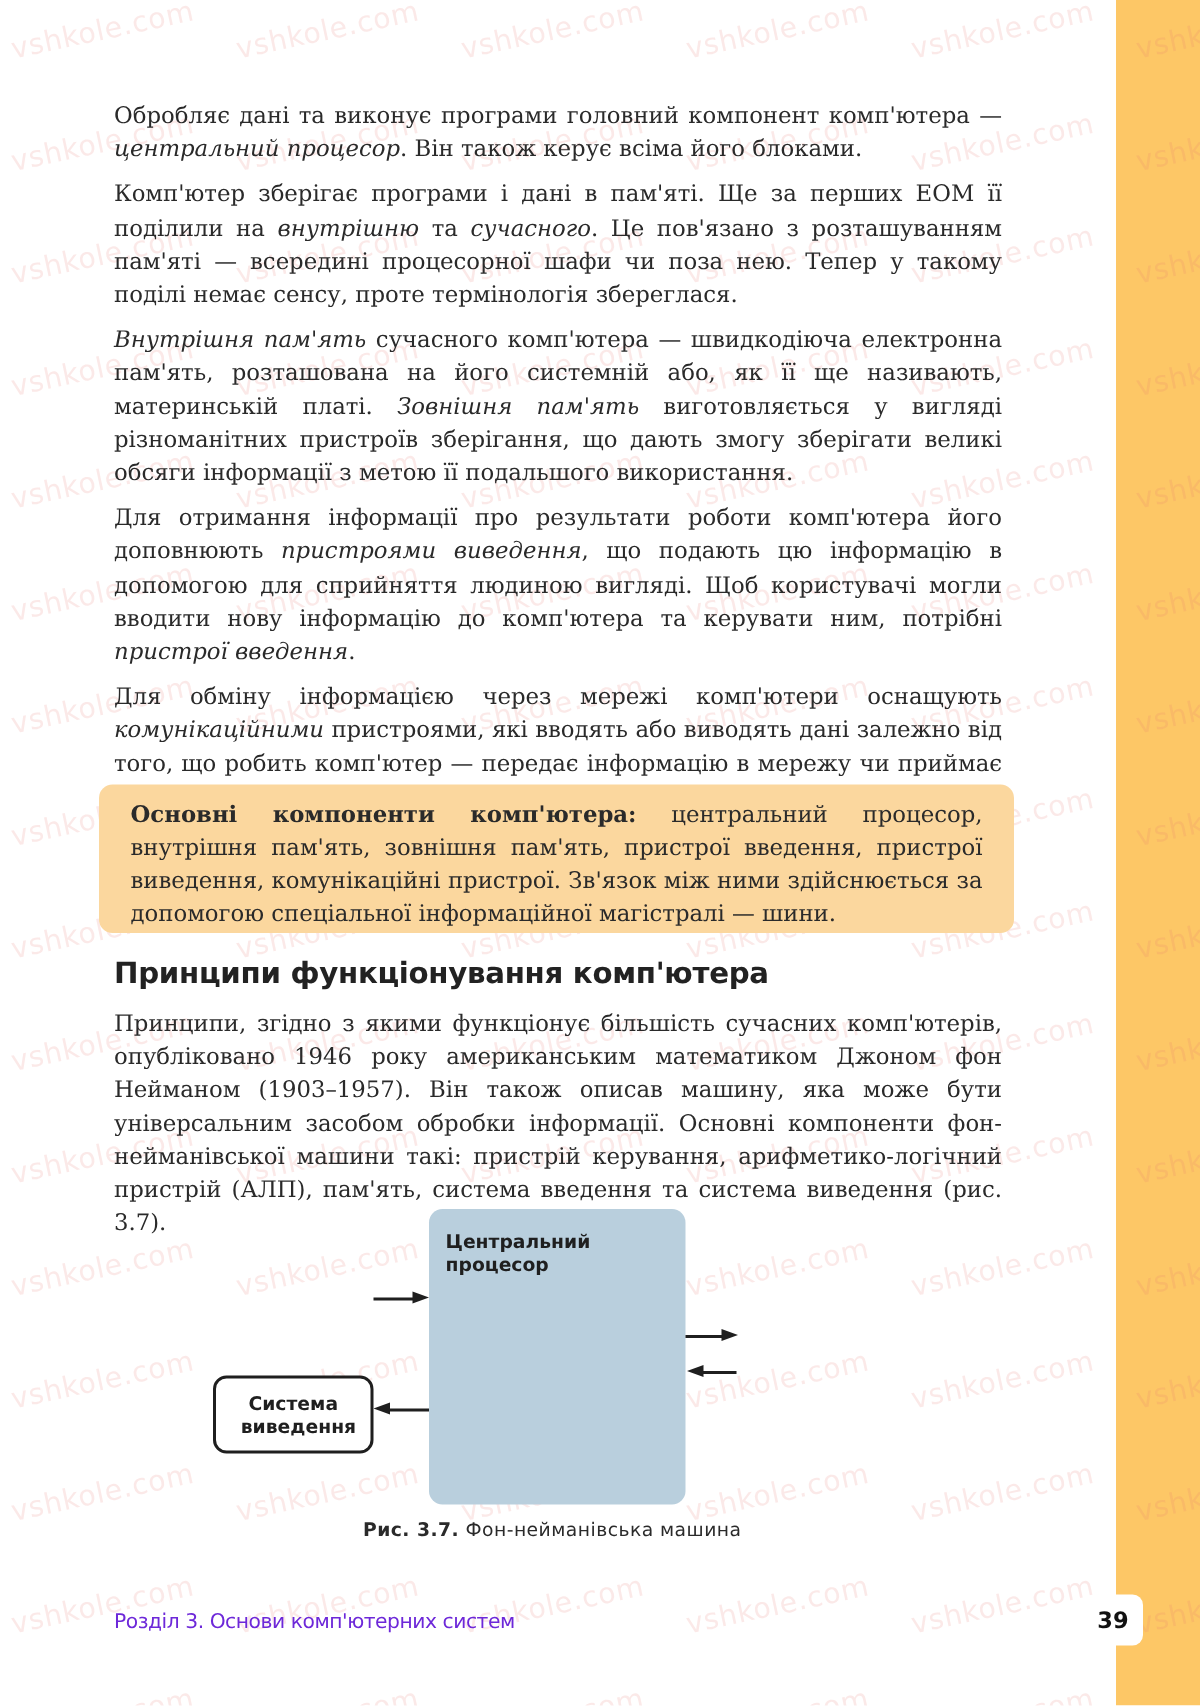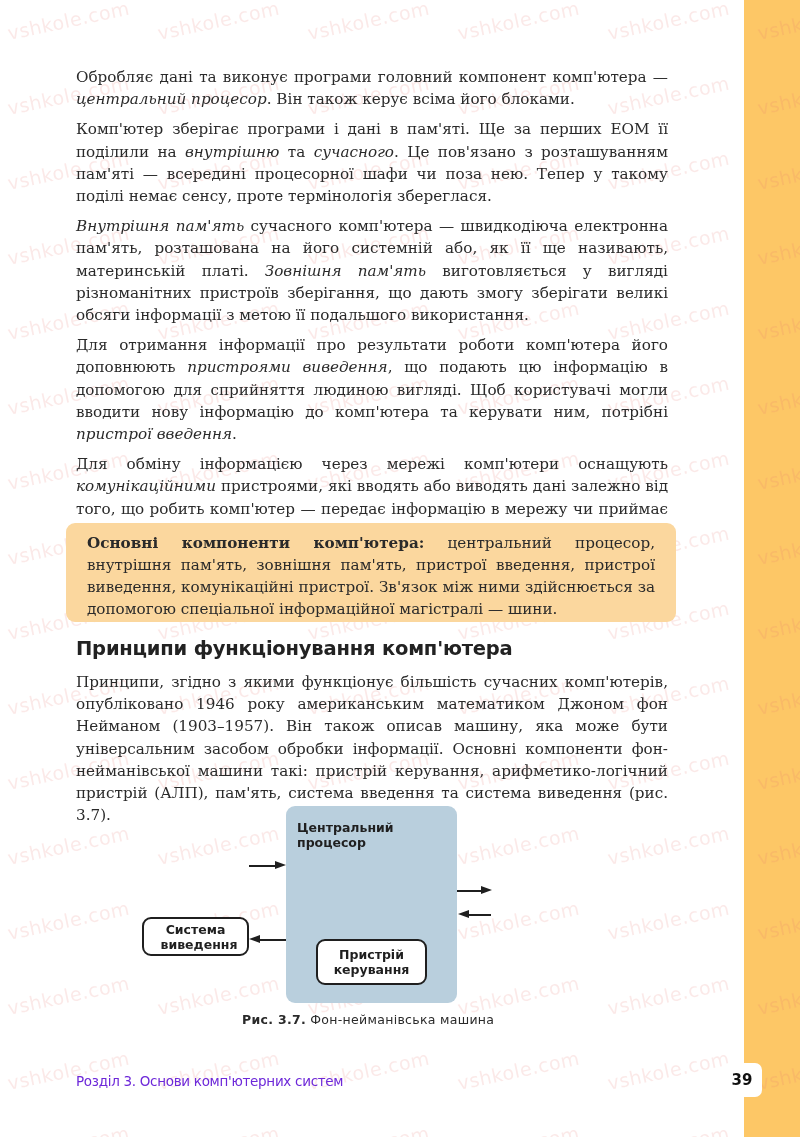--- a/index.html
+++ b/index.html
@@ -201,25 +201,22 @@
 
 <div class="section-title">Принципи функціонування комп'ютера</div>
 <div class="section-body para">Принципи, згідно з якими функціонує більшість сучасних комп'ютерів, опубліковано 1946 року американським математиком Джоном фон Нейманом (1903–1957). Він також описав машину, яка може бути універсальним засобом обробки інформації. Основні компоненти фон-нейманівської машини такі: пристрій керування, арифметико-логічний пристрій (АЛП), пам'ять, система введення та система виведення (рис. 3.7).</div>
 
 <div class="diagram">
   <div class="cpu"></div>
   <div class="cpu-label">
     <span style="display:inline-block;width:100px;">Центральний процесор</span>
   </div>
 
-  <div class="dbox" style="left:142px;top:917px;width:107px;height:39px;">
+  <div class="dbox" style="left:142px;top:917px;width:107px;height:52px;">
     <span style="width:70px;">Система виведення</span>
-  </div>
-  <div class="dbox" style="left:316px;top:939px;width:111px;height:46px;">
-    <span style="width:80px;">Пристрій керування</span>
   </div>
 
   <div class="arrow-line" style="left:249px;top:865px;width:27px;"></div>
   <div class="arrow-head ah-right" style="left:275px;top:861px;"></div>
 
   <div class="arrow-line" style="left:258px;top:939px;width:28px;"></div>
   <div class="arrow-head ah-left" style="left:249px;top:935px;"></div>
 
   <div class="arrow-line" style="left:457px;top:890px;width:25px;"></div>
   <div class="arrow-head ah-right" style="left:481px;top:886px;"></div>

